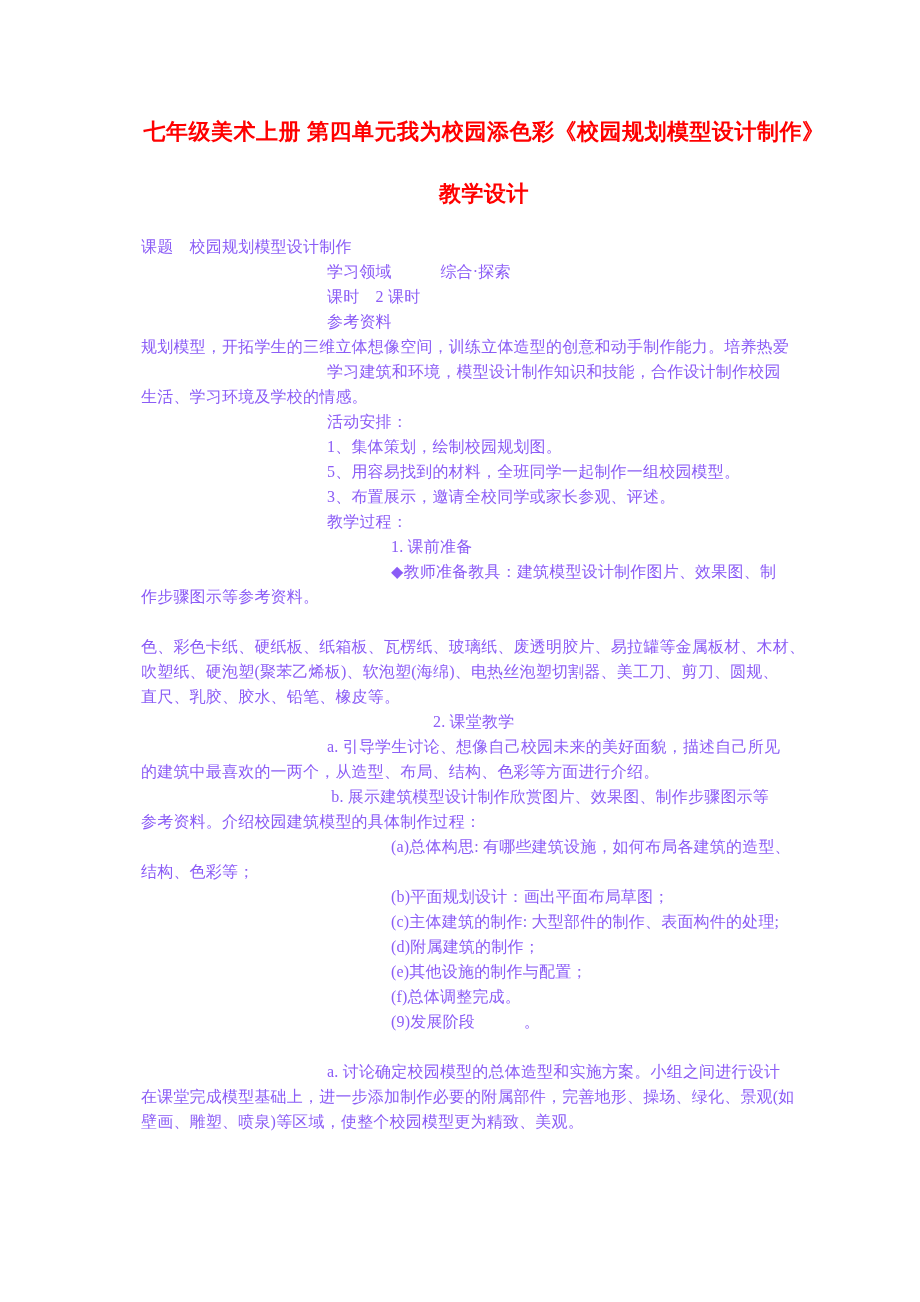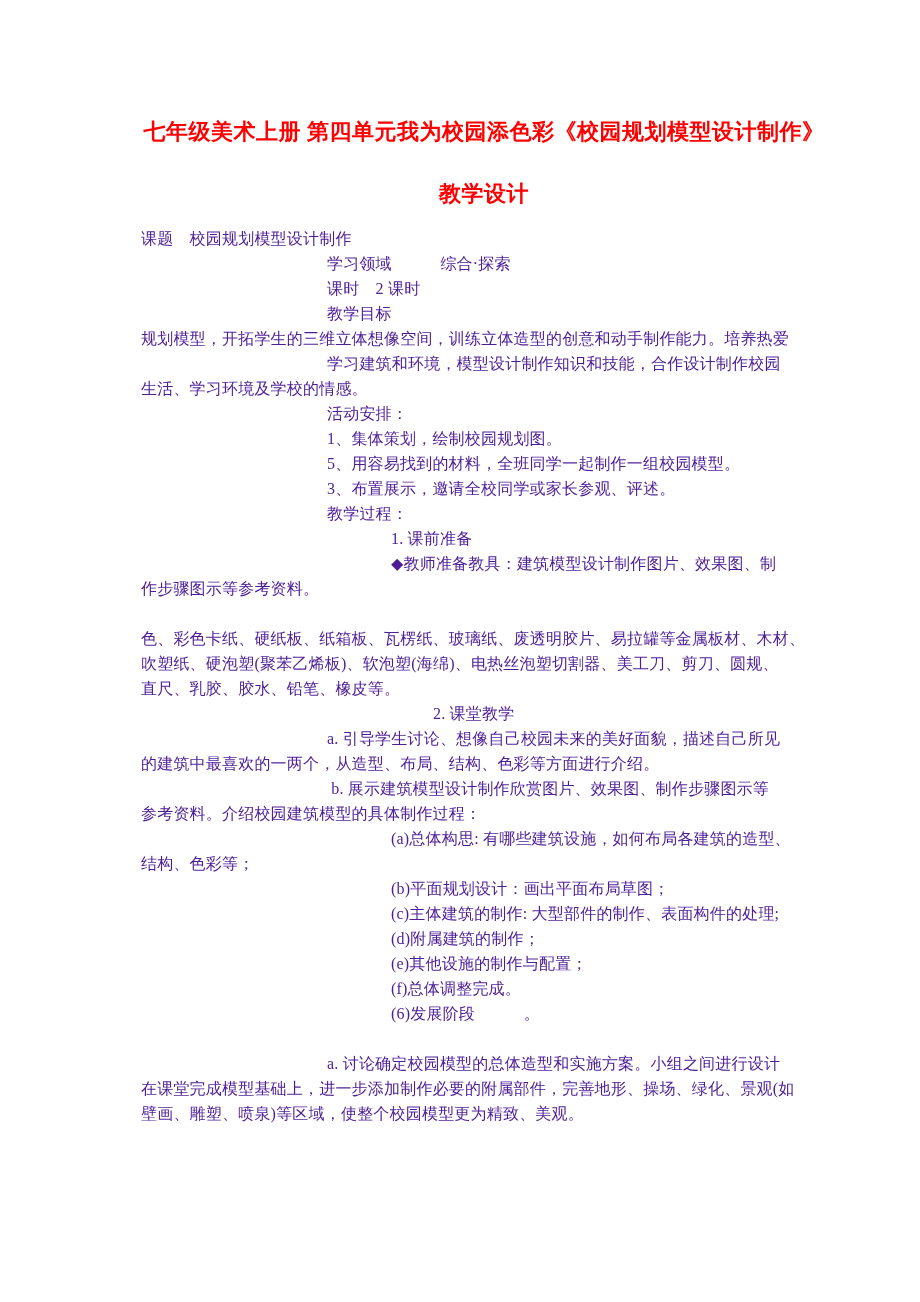--- a/index.html
+++ b/index.html
@@ -52,25 +52,25 @@
   .indent-3 { padding-left: 292px; }
 </style>
 </head>
 <body>
 
 <div class="page" style="background: rgb(255, 255, 255);">
   <div class="title" style="color: rgb(255, 0, 0);">
     <span class="title-line">七年级美术上册 第四单元我为校园添色彩《校园规划模型设计制作》</span>
     <span class="title-line">教学设计</span>
   </div>
-  <div class="doc-body" id="doc-body" style="color: #4c1d95;">
+  <div class="doc-body" id="doc-body" style="color: #8b5cf6; margin-top: 8px;">
       <div class="line indent-0">课题　校园规划模型设计制作</div>
       <div class="line indent-1">学习领域　　　综合·探索</div>
       <div class="line indent-1">课时　2 课时</div>
-      <div class="line indent-1">教学目标</div>
+      <div class="line indent-1">参考资料</div>
       <div class="line indent-0">规划模型，开拓学生的三维立体想像空间，训练立体造型的创意和动手制作能力。培养热爱</div>
       <div class="line indent-1">学习建筑和环境，模型设计制作知识和技能，合作设计制作校园</div>
       <div class="line indent-0">生活、学习环境及学校的情感。</div>
       <div class="line indent-1">活动安排：</div>
       <div class="line indent-1">1、集体策划，绘制校园规划图。</div>
       <div class="line indent-1">5、用容易找到的材料，全班同学一起制作一组校园模型。</div>
       <div class="line indent-1">3、布置展示，邀请全校同学或家长参观、评述。</div>
       <div class="line indent-1">教学过程：</div>
       <div class="line indent-2">1. 课前准备</div>
       <div class="line indent-2">◆教师准备教具：建筑模型设计制作图片、效果图、制</div>
@@ -84,19 +84,19 @@
       <div class="line indent-0">的建筑中最喜欢的一两个，从造型、布局、结构、色彩等方面进行介绍。</div>
       <div class="line indent-1"> b. 展示建筑模型设计制作欣赏图片、效果图、制作步骤图示等</div>
       <div class="line indent-0">参考资料。介绍校园建筑模型的具体制作过程：</div>
       <div class="line indent-2">(a)总体构思: 有哪些建筑设施，如何布局各建筑的造型、</div>
       <div class="line indent-0">结构、色彩等；</div>
       <div class="line indent-2">(b)平面规划设计：画出平面布局草图；</div>
       <div class="line indent-2">(c)主体建筑的制作: 大型部件的制作、表面构件的处理;</div>
       <div class="line indent-2">(d)附属建筑的制作；</div>
       <div class="line indent-2">(e)其他设施的制作与配置；</div>
       <div class="line indent-2">(f)总体调整完成。</div>
-      <div class="line indent-2">(6)发展阶段　　　。</div>
+      <div class="line indent-2">(9)发展阶段　　　。</div>
       <div class="line indent-0 blank"></div>
       <div class="line indent-1">a. 讨论确定校园模型的总体造型和实施方案。小组之间进行设计</div>
       <div class="line indent-0">在课堂完成模型基础上，进一步添加制作必要的附属部件，完善地形、操场、绿化、景观(如</div>
       <div class="line indent-0">壁画、雕塑、喷泉)等区域，使整个校园模型更为精致、美观。</div>
     </div>
 </div>
 
 </body></html>

